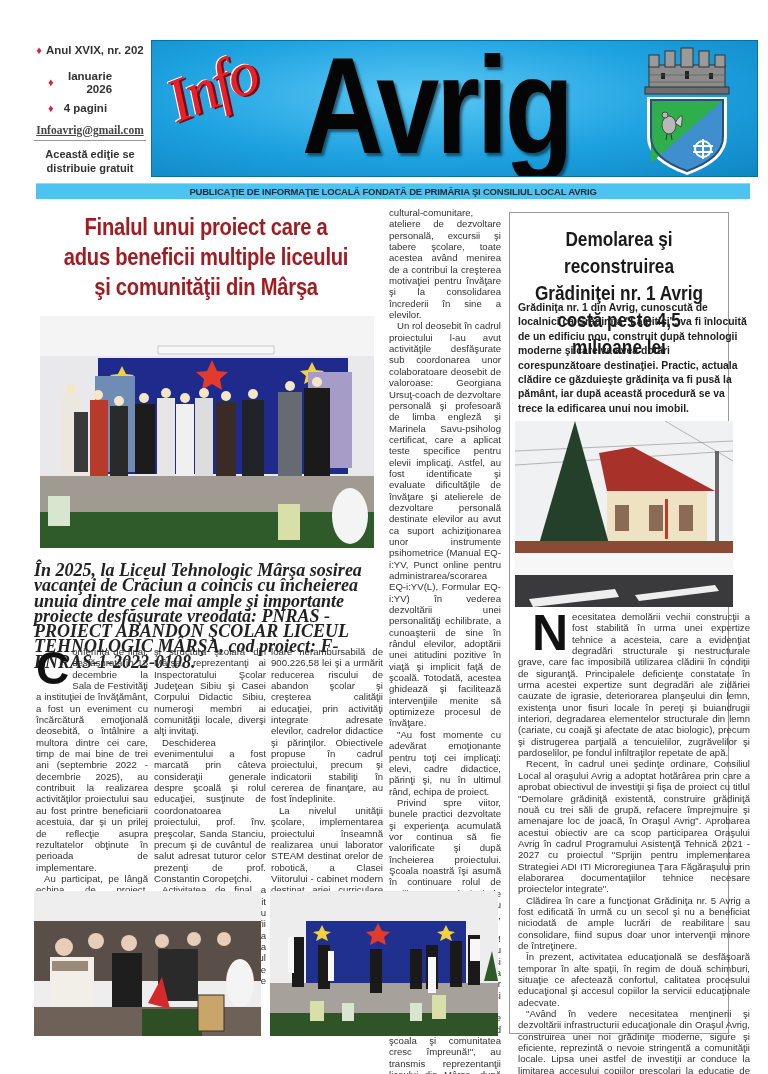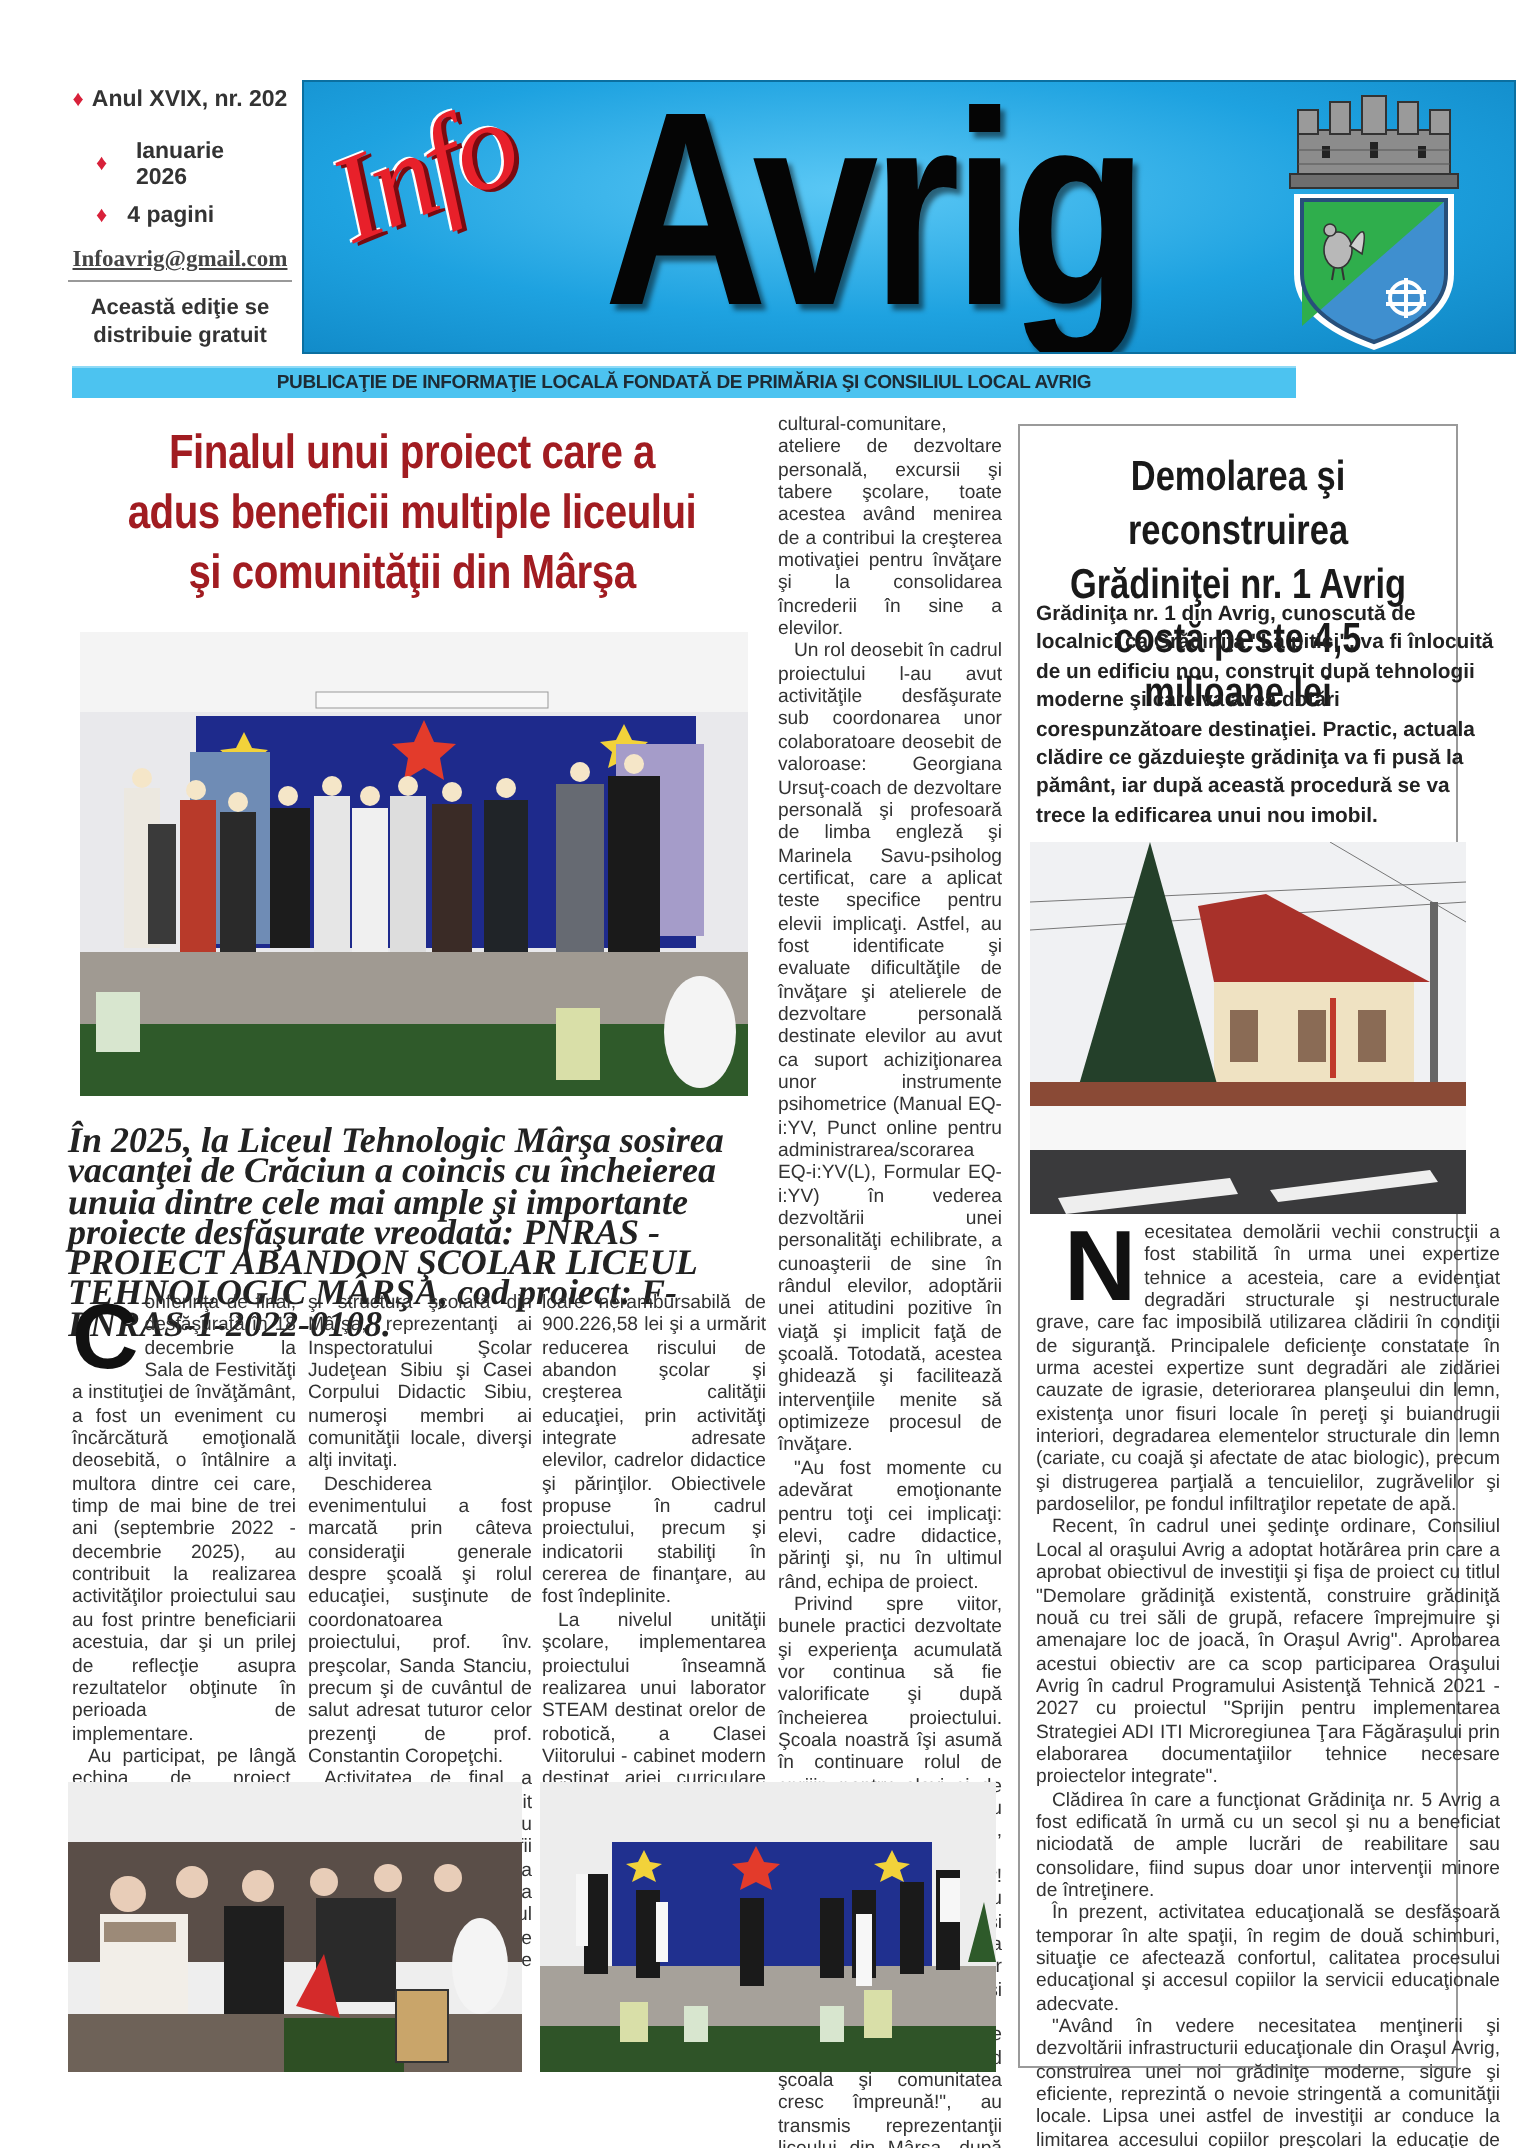--- a/index.html
+++ b/index.html
@@ -6,36 +6,36 @@
   html, body { width: 768px; height: 1074px; background: #ffffff; overflow: hidden; }
   body { position: relative; font-family: "Liberation Sans", sans-serif; color: #222; }
 
   
   .meta { position: absolute; left: 34px; top: 44px; width: 112px; text-align: center; }
   .meta .row { display: flex; align-items: center; justify-content: center; font-weight: bold; font-size: 11.5px; color: #333; }
   .meta .diamond { color: #d8213a; font-size: 11px; margin-right: 4px; }
   .meta .r1 { margin-bottom: 12px; }
   .meta .r2 { position: relative; height: 30px; }
   .meta .r2 .diamond { position: absolute; left: 14px; top: 8px; }
-  .meta .r2 .txt { line-height: 13px; text-align: left; }
+  .meta .r2 .txt { line-height: 13px; text-align: right; }
   .meta .r3 { margin-top: 4px; justify-content: flex-start; padding-left: 14px; }
   .meta .r3 .diamond { margin-right: 10px; }
   .meta .email { margin-top: 10px; font-family: "Liberation Serif", serif; font-weight: bold; font-size: 11.5px; color: #444; padding-bottom: 4px; border-bottom: 1px solid #999; text-decoration: underline; }
   .meta .free { margin-top: 6px; font-weight: bold; font-size: 11px; line-height: 14px; color: #333; }
 
   .banner { position: absolute; left: 151px; top: 40px; width: 607px; height: 137px;
     background: radial-gradient(ellipse at 45% 40%, #5bc8f5 0%, #1ea2e0 55%, #0f86c4 100%);
     border: 1px solid #0b6fa0; overflow: hidden; }
   .banner .info { position: absolute; left: 14px; top: 10px; font-family: "Liberation Serif", serif; font-style: italic; font-size: 62px; color: #e8202a;
     transform: rotate(-22deg); text-shadow: 2px 2px 0 #7a0a10, -1px -1px 0 #fff; letter-spacing: -2px; }
   .banner .avrig { position: absolute; left: 150px; top: -6px; font-family: "Liberation Sans", sans-serif; font-weight: bold; font-size: 138px; line-height: 140px;
     color: #050505; letter-spacing: -4px; transform: scaleX(0.82); transform-origin: left top; text-shadow: 3px 3px 3px rgba(0,0,0,0.5); }
   .crest { position: absolute; right: 20px; top: 4px; width: 100px; height: 132px; }
 
-  .tagline { position: absolute; left: 36px; top: 183px; width: 612px; height: 16px; background: #4cc3f0; border-top: 1px solid #8fdaf6;
+  .tagline { position: absolute; left: 36px; top: 183px; width: 714px; height: 16px; background: #4cc3f0; border-top: 1px solid #8fdaf6;
     text-align: center; font-size: 9.5px; font-weight: bold; color: #1d2b35; line-height: 16px; letter-spacing: -0.2px; }
 
   
   .headline { position: absolute; left: 36px; top: 212px; width: 340px; text-align: center; font-weight: bold; font-size: 24px; line-height: 30px;
     color: #a11c21; transform: scaleX(0.84); transform-origin: center top; letter-spacing: -0.3px; }
 
   .photo { position: absolute; overflow: hidden; }
   .photo svg { display: block; width: 100%; height: 100%; }
   #photo-ceremony { left: 40px; top: 316px; width: 334px; height: 232px; }
   #photo-audience { left: 34px; top: 891px; width: 227px; height: 145px; }

